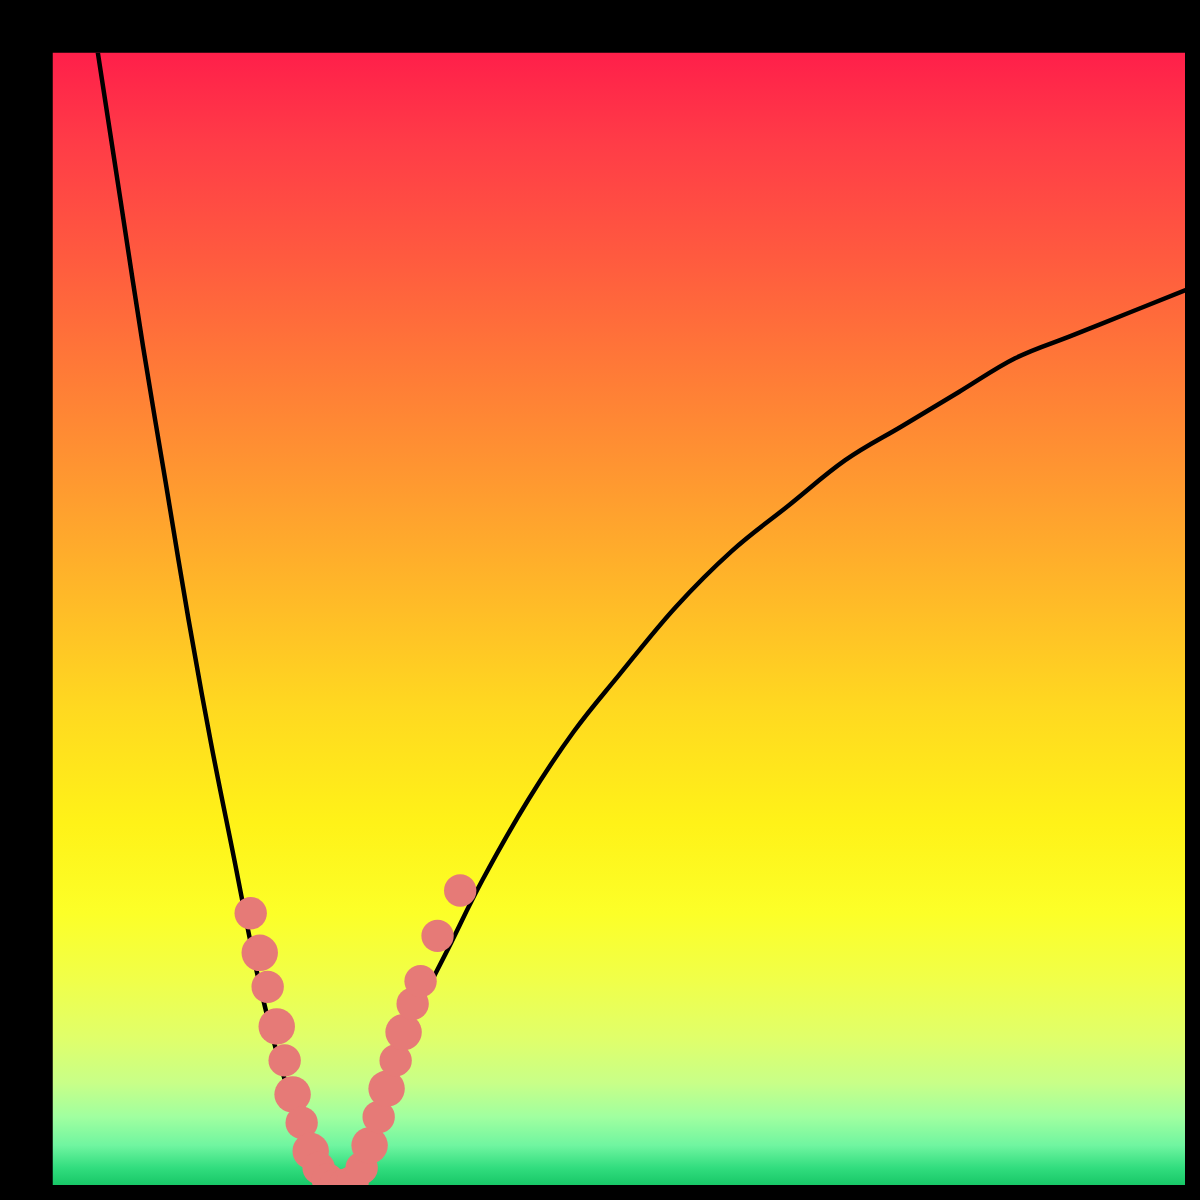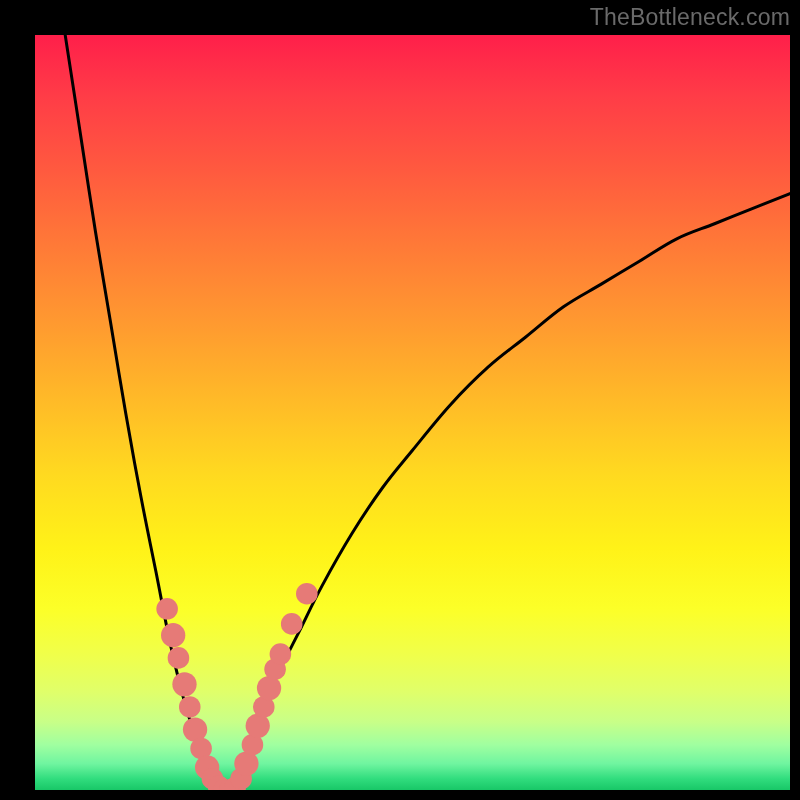--- a/index.html
+++ b/index.html
@@ -93,14 +93,13 @@
           <circle cx="222.72" cy="690.83" r="12.15" fill="#e67a77"></circle>
           <circle cx="228.76" cy="671.95" r="10.79" fill="#e67a77"></circle>
           <circle cx="234.05" cy="653.08" r="12.15" fill="#e67a77"></circle>
           <circle cx="240.09" cy="634.20" r="10.79" fill="#e67a77"></circle>
           <circle cx="245.38" cy="619.10" r="10.79" fill="#e67a77"></circle>
           <circle cx="256.70" cy="588.90" r="10.79" fill="#e67a77"></circle>
           <circle cx="271.80" cy="558.70" r="10.79" fill="#e67a77"></circle>
         </g>
     </svg>
   </div>
-  <div class="watermark">TheBottleneck.com</div>
 </div>
 
 </body></html>

